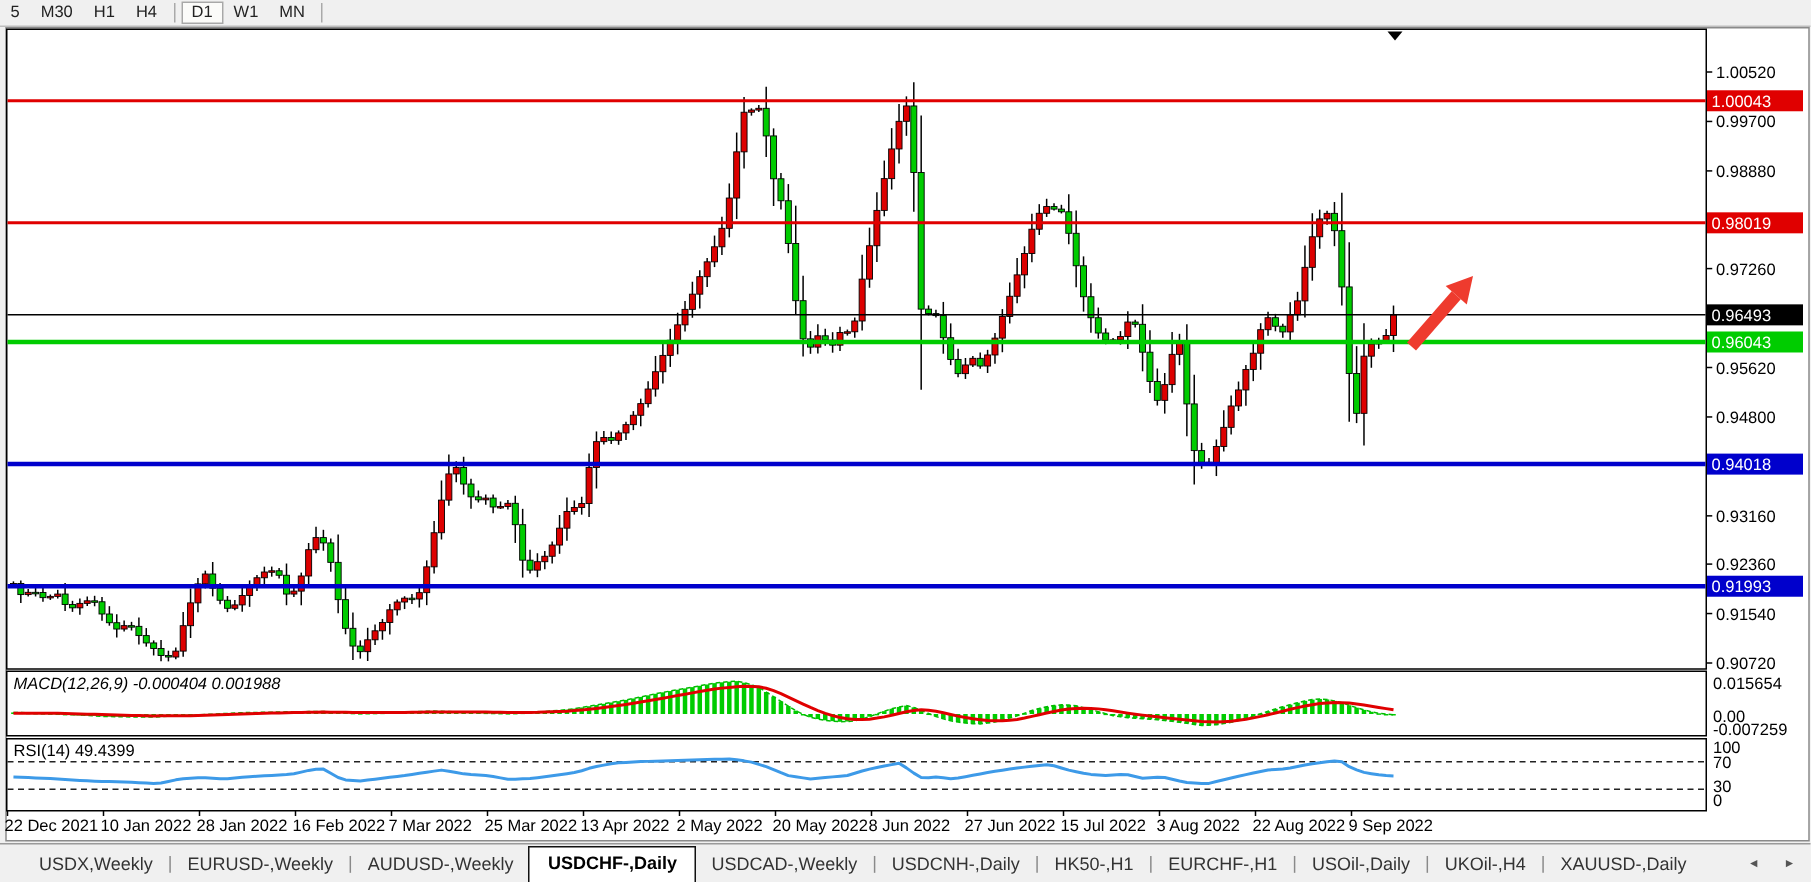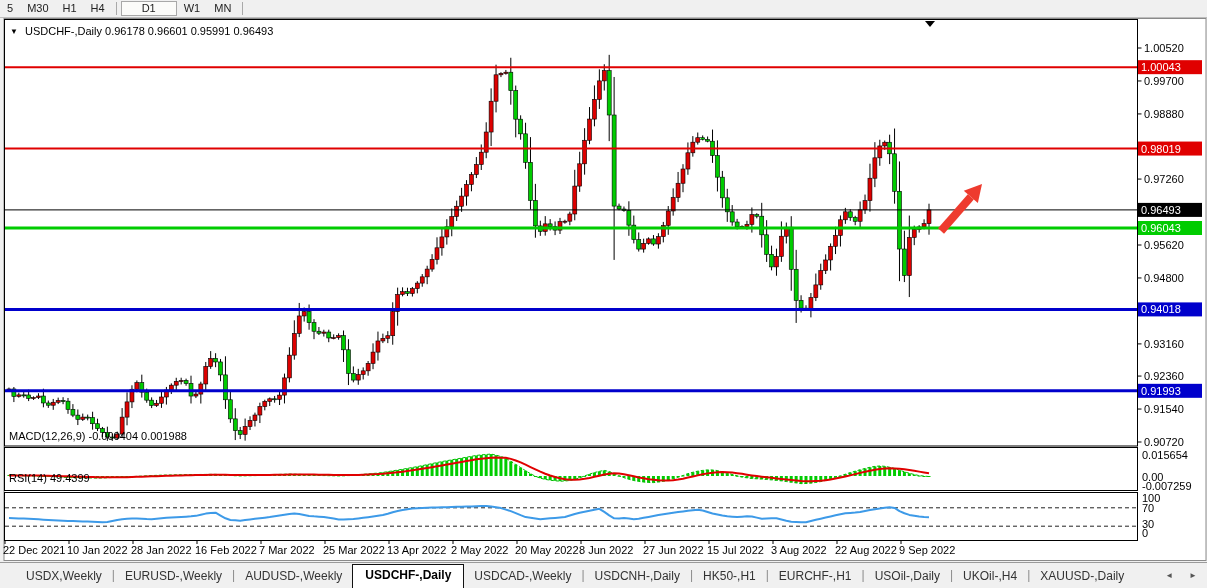--- a/index.html
+++ b/index.html
@@ -3,29 +3,29 @@
 <meta charset="utf-8">
 <style>
   html,body{margin:0;padding:0;}
   body{width:1207px;height:588px;overflow:hidden;background:#f0f0f0;
        font-family:"Liberation Sans",sans-serif;-webkit-font-smoothing:none;}
   #app{position:relative;width:1207px;height:588px;background:#f0f0f0;}
   
   #toolbar{position:absolute;top:0;left:0;right:0;height:17px;background:#f0f0f0;
            border-bottom:1px solid #bdbdbd;display:flex;align-items:center;z-index:30;}
   .tf-btn{font-size:11px;color:#222;padding:1px 7px;line-height:13px;cursor:default;}
-  .tf-btn.active{background:#fbfbf9;border:1px solid #a8a8a8;padding:0 20px;}
+  .tf-btn.active{background:#fbfbf9;border:1px solid #a8a8a8;padding:0 6px;}
   .tf-sep{width:1px;height:13px;background:#a9a9a9;margin:0 4px;}
   
   #chart-svg{position:absolute;left:0;top:0;z-index:10;}
   .ovl{position:absolute;z-index:20;font-size:11px;color:#000;white-space:nowrap;}
   #chart-title{left:10px;top:25px;}
   #chart-title .tri{font-size:8px;position:relative;top:-1px;margin-right:4px;}
-  #macd-label{left:9px;top:430px;}
-  #rsi-label{left:9px;top:472px;background:transparent;}
+  #macd-label{left:9px;top:450px;font-style:italic;}
+  #rsi-label{left:9px;top:495px;background:transparent;}
   
   #tabbar{position:absolute;left:0;right:0;bottom:0;height:25px;background:#f0f0f0;
           border-top:1px solid #9a9a9a;display:flex;align-items:flex-end;
           padding-left:16px;z-index:30;}
   .tab{font-size:12px;color:#333;padding:3px 10px 5px;cursor:default;}
   .tab.active{background:#fff;border:1px solid #111;border-bottom:none;
               font-weight:bold;color:#000;padding:3px 12px 6px;}
   .tabdiv{color:#8a8a8a;font-size:12px;padding-bottom:6px;}
   #tab-scroll{margin-left:auto;margin-right:10px;padding-bottom:8px;display:flex;gap:16px;
               color:#555;font-size:8px;}
@@ -710,26 +710,20 @@
         <text x="835" y="554" font-size="11" fill="#000">22 Aug 2022</text>
         <line x1="901" y1="540.5" x2="901" y2="544" stroke="#000" stroke-width="1"></line>
         <text x="899" y="554" font-size="11" fill="#000">9 Sep 2022</text>
       </g>
       <g>
         <line x1="941" y1="231" x2="970.8247312161744" y2="196.81067397170244" stroke="#ee3b2e" stroke-width="8"></line>
         <path d="M 982 184 L 977.8706019006107 202.9570718028065 L 963.7788605317381 190.6642761405984 Z" fill="#ee3b2e"></path>
       </g>
     </svg>
 
-  <div class="ovl" id="chart-title">
-    <span class="tri">▼</span>
-    <span>USDCHF-,Daily</span>
-    <span> </span>
-    <span>0.96178 0.96601 0.95991 0.96493</span>
-  </div>
   <div class="ovl" id="macd-label">MACD(12,26,9) -0.000404 0.001988</div>
   <div class="ovl" id="rsi-label">RSI(14) 49.4399</div>
 
   <div id="tabbar">
 
   <span class="tab">USDX,Weekly</span>
       <span class="tabdiv">|</span>
       <span class="tab">EURUSD-,Weekly</span>
       <span class="tabdiv">|</span>
       <span class="tab">AUDUSD-,Weekly</span>

